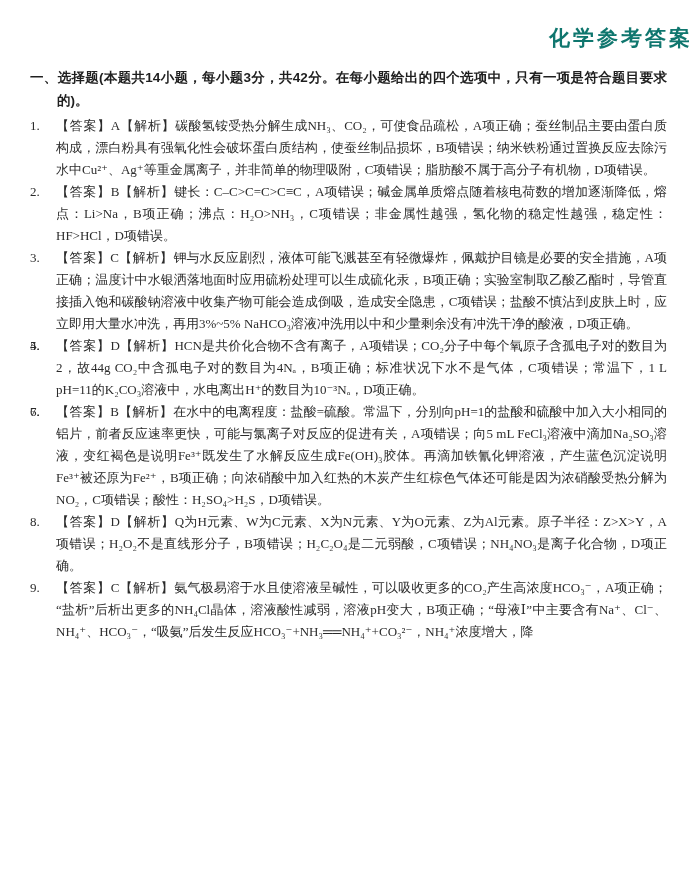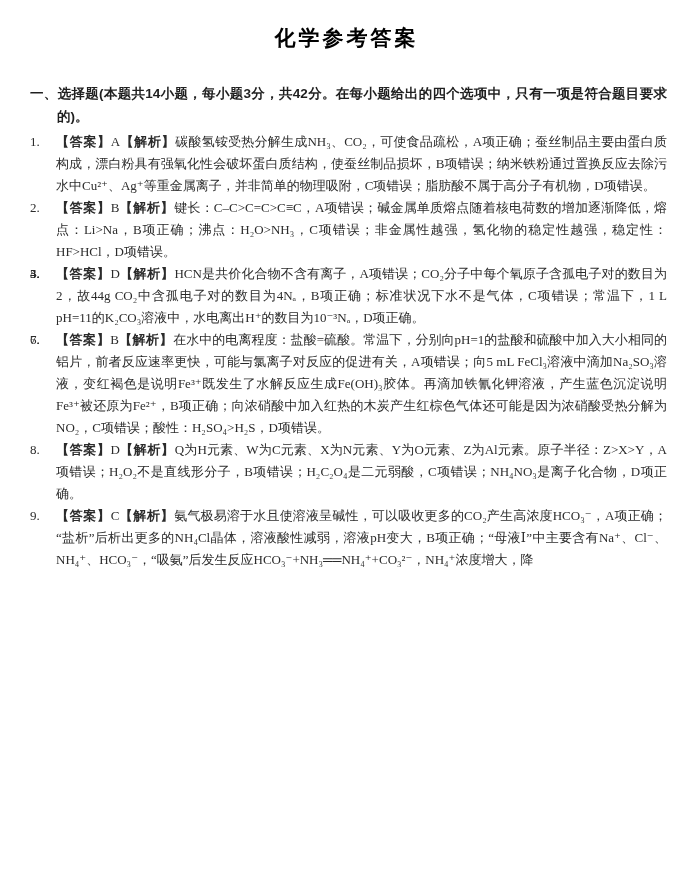--- a/index.html
+++ b/index.html
@@ -13,29 +13,29 @@
     -webkit-font-smoothing: antialiased;
   }
   .page {
     width: 693px;
     height: 889px;
     box-sizing: border-box;
     position: relative;
   }
   .title {
     margin: 24px 0 0 0;
-    text-align: center;
+    text-align: right;
     font-size: 21px;
     font-weight: 700;
     letter-spacing: 3px;
-    color: #000000;
+    color: #0f766e;
     font-family: "Liberation Serif", "DejaVu Serif", serif;
   }
   .heading {
-    margin: 30px 26px 0 30px;
+    margin: 14px 26px 0 30px;
     font-size: 13.5px;
     line-height: 23px;
     font-weight: 700;
     color: #1f1f1f;
     padding-left: 27px;
     text-indent: -27px;
     text-align: justify;
     font-family: "Liberation Sans", "DejaVu Sans", sans-serif;
   }
   .answers {
@@ -52,40 +52,39 @@
     color: #2b2b2b;
   }
   .item .num {
     position: absolute;
     left: 0;
     top: 0;
     width: 22px;
   }
   .item .ans-label, .item .ana-label {
     letter-spacing: 0.5px;
-    font-weight: bold;
   }
 </style>
 </head>
 <body>
 
 <div class="page">
   <h1 class="title">化学参考答案</h1>
   <p class="heading">一、选择题(本题共14小题，每小题3分，共42分。在每小题给出的四个选项中，只有一项是符合题目要求的)。</p>
   <ol class="answers">
   <li class="item">
     <span class="num">1.</span><span class="body"><span class="ans-label">【答案】</span><span class="ans">A</span><span class="ana-label">【解析】</span><span class="ana">碳酸氢铵受热分解生成NH₃、CO₂，可使食品疏松，A项正确；蚕丝制品主要由蛋白质构成，漂白粉具有强氧化性会破坏蛋白质结构，使蚕丝制品损坏，B项错误；纳米铁粉通过置换反应去除污水中Cu²⁺、Ag⁺等重金属离子，并非简单的物理吸附，C项错误；脂肪酸不属于高分子有机物，D项错误。</span></span>
   </li>
 
   <li class="item">
     <span class="num">2.</span><span class="body"><span class="ans-label">【答案】</span><span class="ans">B</span><span class="ana-label">【解析】</span><span class="ana">键长：C–C&gt;C=C&gt;C≡C，A项错误；碱金属单质熔点随着核电荷数的增加逐渐降低，熔点：Li&gt;Na，B项正确；沸点：H₂O&gt;NH₃，C项错误；非金属性越强，氢化物的稳定性越强，稳定性：HF&gt;HCl，D项错误。</span></span>
   </li>
 
   <li class="item">
-    <span class="num">3.</span>
+    <span class="num">3.</span><span class="body"><span class="ans-label">【答案】</span><span class="ans">C</span><span class="ana-label">【解析】</span><span class="ana">钾与水反应剧烈，液体可能飞溅甚至有轻微爆炸，佩戴护目镜是必要的安全措施，A项正确；温度计中水银洒落地面时应用硫粉处理可以生成硫化汞，B项正确；实验室制取乙酸乙酯时，导管直接插入饱和碳酸钠溶液中收集产物可能会造成倒吸，造成安全隐患，C项错误；盐酸不慎沾到皮肤上时，应立即用大量水冲洗，再用3%~5% NaHCO₃溶液冲洗用以中和少量剩余没有冲洗干净的酸液，D项正确。</span></span>
   </li>
 
   <li class="item">
     <span class="num">4.</span>
   </li>
 
   <li class="item">
     <span class="num">5.</span><span class="body"><span class="ans-label">【答案】</span><span class="ans">D</span><span class="ana-label">【解析】</span><span class="ana">HCN是共价化合物不含有离子，A项错误；CO₂分子中每个氧原子含孤电子对的数目为2，故44g CO₂中含孤电子对的数目为4Nₐ，B项正确；标准状况下水不是气体，C项错误；常温下，1 L pH=11的K₂CO₃溶液中，水电离出H⁺的数目为10⁻³Nₐ，D项正确。</span></span>
   </li>
 

